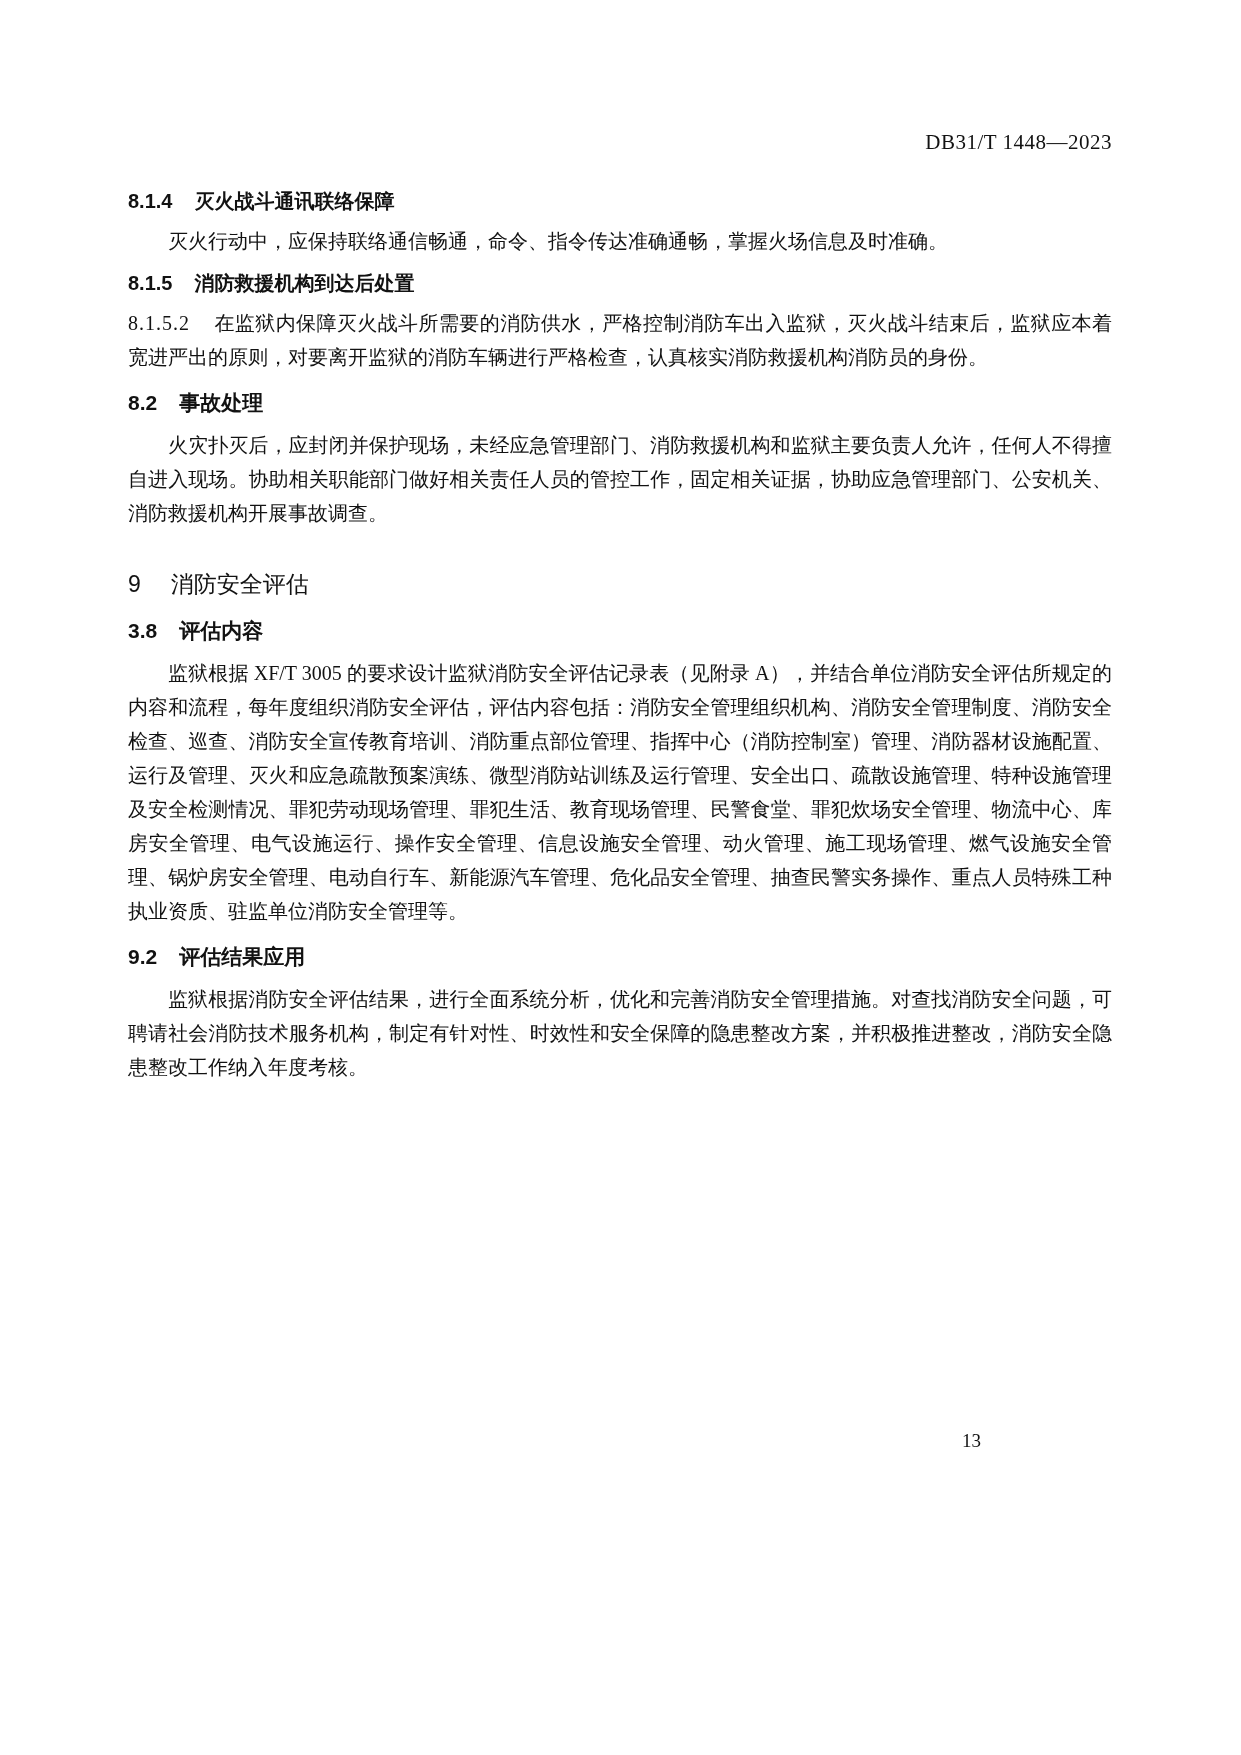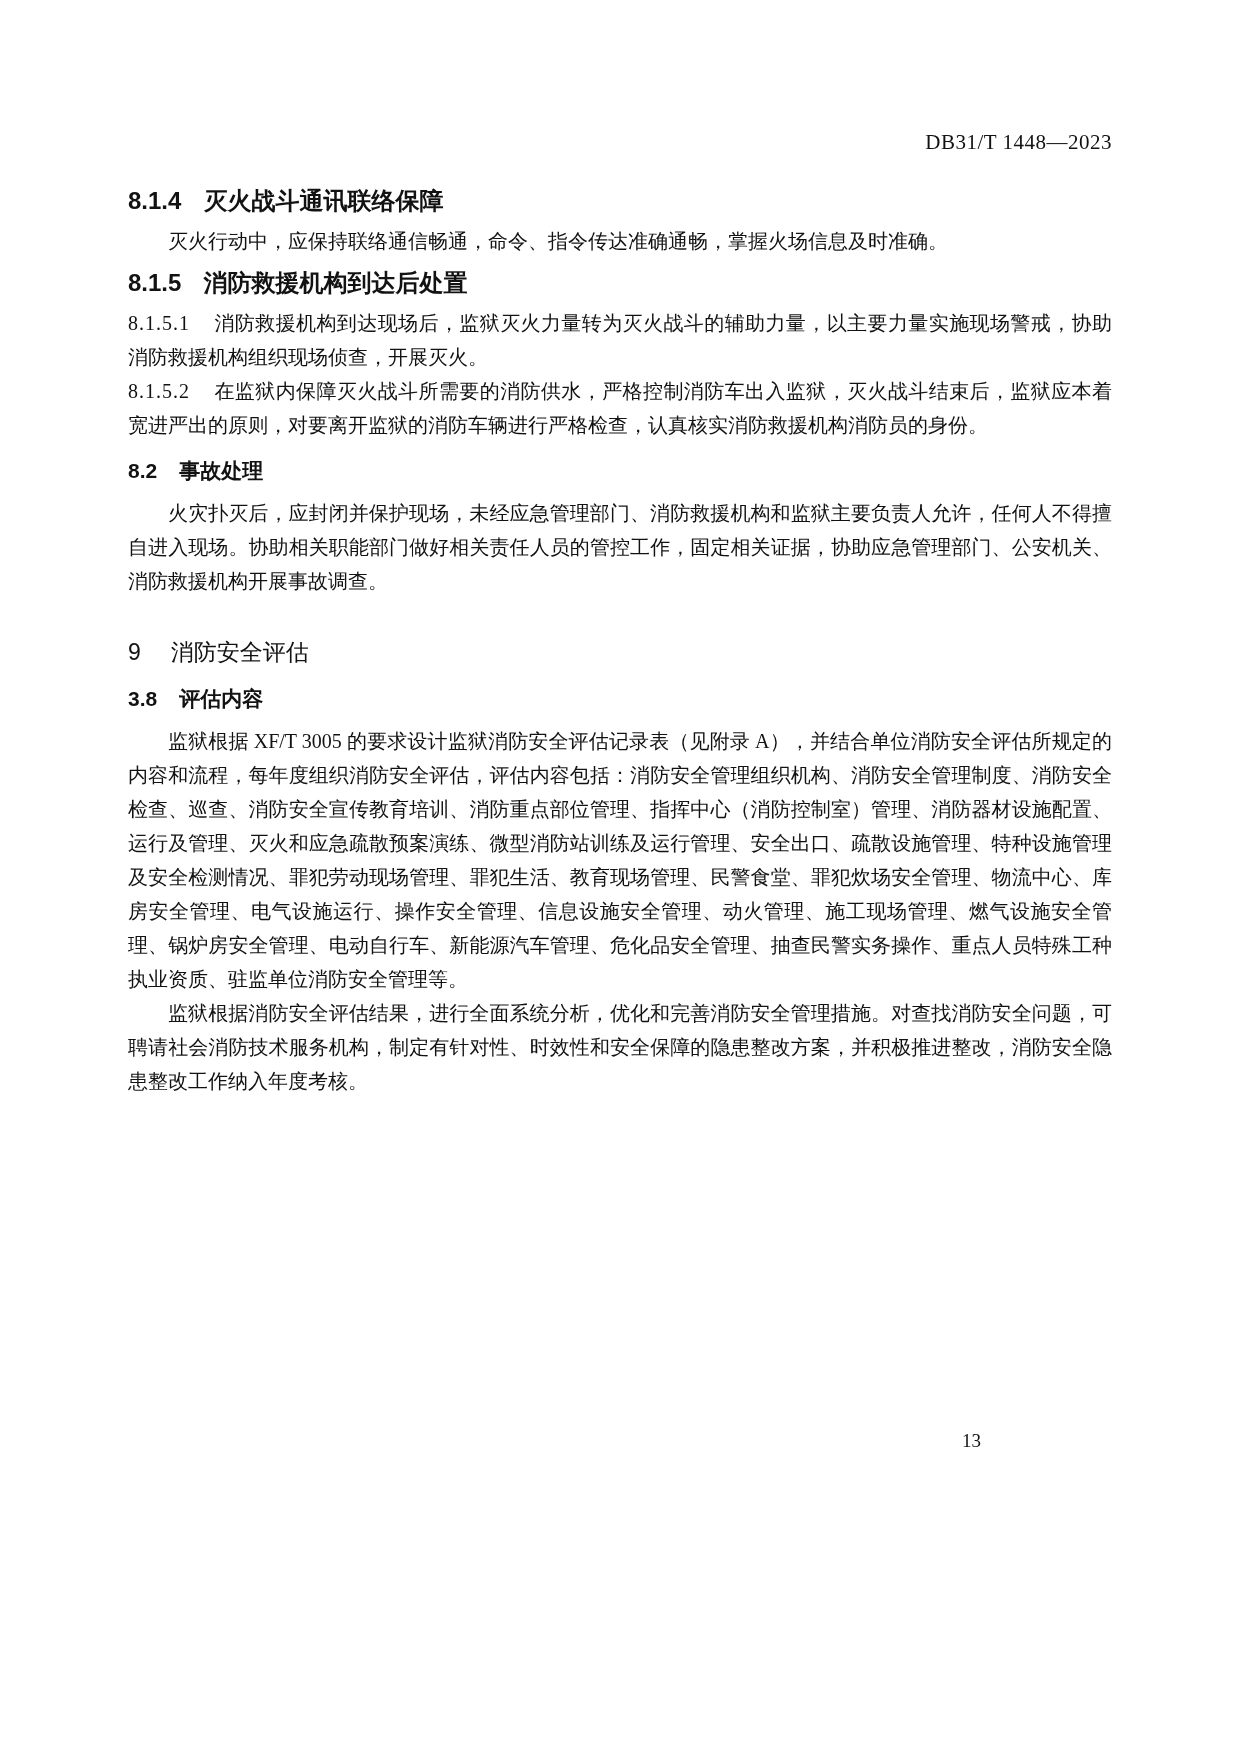--- a/index.html
+++ b/index.html
@@ -41,21 +41,21 @@
     margin-right: 24px;
     letter-spacing: 1px;
     white-space: nowrap;
   }
   p.body-para {
     margin: 0;
     text-indent: 2em;
   }
   .sub-heading {
     font-family: "Liberation Sans", "DejaVu Sans", sans-serif;
-    font-size: 24px;
+    font-size: 20px;
     font-weight: 700;
     line-height: 34px;
     margin: 8px 0 6px 0;
   }
   .section-heading {
     font-family: "Liberation Sans", "DejaVu Sans", sans-serif;
     font-size: 21px;
     font-weight: 700;
     line-height: 34px;
     margin: 12px 0 8px 0;
@@ -92,34 +92,34 @@
 
   <main class="doc-body">
 
 
     <h4 class="sub-heading"><span class="h-num">8.1.4</span><span>灭火战斗通讯联络保障</span></h4>
 
     <p class="body-para"><span>灭火行动中，应保持联络通信畅通，命令、指令传达准确通畅，掌握火场信息及时准确。</span></p>
 
     <h4 class="sub-heading"><span class="h-num">8.1.5</span><span>消防救援机构到达后处置</span></h4>
 
-    <p class="clause"><span class="clause-num">8.1.5.1</span><span>消防救援机构到达现场后，监狱灭火力量转为灭火战斗的辅助力量，以主要力量实施现场警戒，协助消防救援机构组织现场侦查，开展灭火。</span></p>
 
     <p class="clause"><span class="clause-num">8.1.5.2</span><span>在监狱内保障灭火战斗所需要的消防供水，严格控制消防车出入监狱，灭火战斗结束后，监狱应本着宽进严出的原则，对要离开监狱的消防车辆进行严格检查，认真核实消防救援机构消防员的身份。</span></p>
 
     <h3 class="section-heading"><span class="h-num">8.2</span><span>事故处理</span></h3>
 
     <p class="body-para"><span>火灾扑灭后，应封闭并保护现场，未经应急管理部门、消防救援机构和监狱主要负责人允许，任何人不得擅自进入现场。协助相关职能部门做好相关责任人员的管控工作，固定相关证据，协助应急管理部门、公安机关、消防救援机构开展事故调查。</span></p>
 
     <h2 class="chapter-heading"><span class="h-num">9</span><span>消防安全评估</span></h2>
 
     <h3 class="section-heading"><span class="h-num">3.8</span><span>评估内容</span></h3>
 
     <p class="body-para"><span>监狱根据 XF/T 3005 的要求设计监狱消防安全评估记录表（见附录 A），并结合单位消防安全评估所规定的内容和流程，每年度组织消防安全评估，评估内容包括：消防安全管理组织机构、消防安全管理制度、消防安全检查、巡查、消防安全宣传教育培训、消防重点部位管理、指挥中心（消防控制室）管理、消防器材设施配置、运行及管理、灭火和应急疏散预案演练、微型消防站训练及运行管理、安全出口、疏散设施管理、特种设施管理及安全检测情况、罪犯劳动现场管理、罪犯生活、教育现场管理、民警食堂、罪犯炊场安全管理、物流中心、库房安全管理、电气设施运行、操作安全管理、信息设施安全管理、动火管理、施工现场管理、燃气设施安全管理、锅炉房安全管理、电动自行车、新能源汽车管理、危化品安全管理、抽查民警实务操作、重点人员特殊工种执业资质、驻监单位消防安全管理等。</span></p>
 
+    <h3 class="section-heading"><span class="h-num">9.2</span><span>评估结果应用</span></h3>
 
     <p class="body-para"><span>监狱根据消防安全评估结果，进行全面系统分析，优化和完善消防安全管理措施。对查找消防安全问题，可聘请社会消防技术服务机构，制定有针对性、时效性和安全保障的隐患整改方案，并积极推进整改，消防安全隐患整改工作纳入年度考核。</span></p>
 
   </main>
 
   <footer class="page-number">13</footer>
 
 </div>
 
 </body></html>

